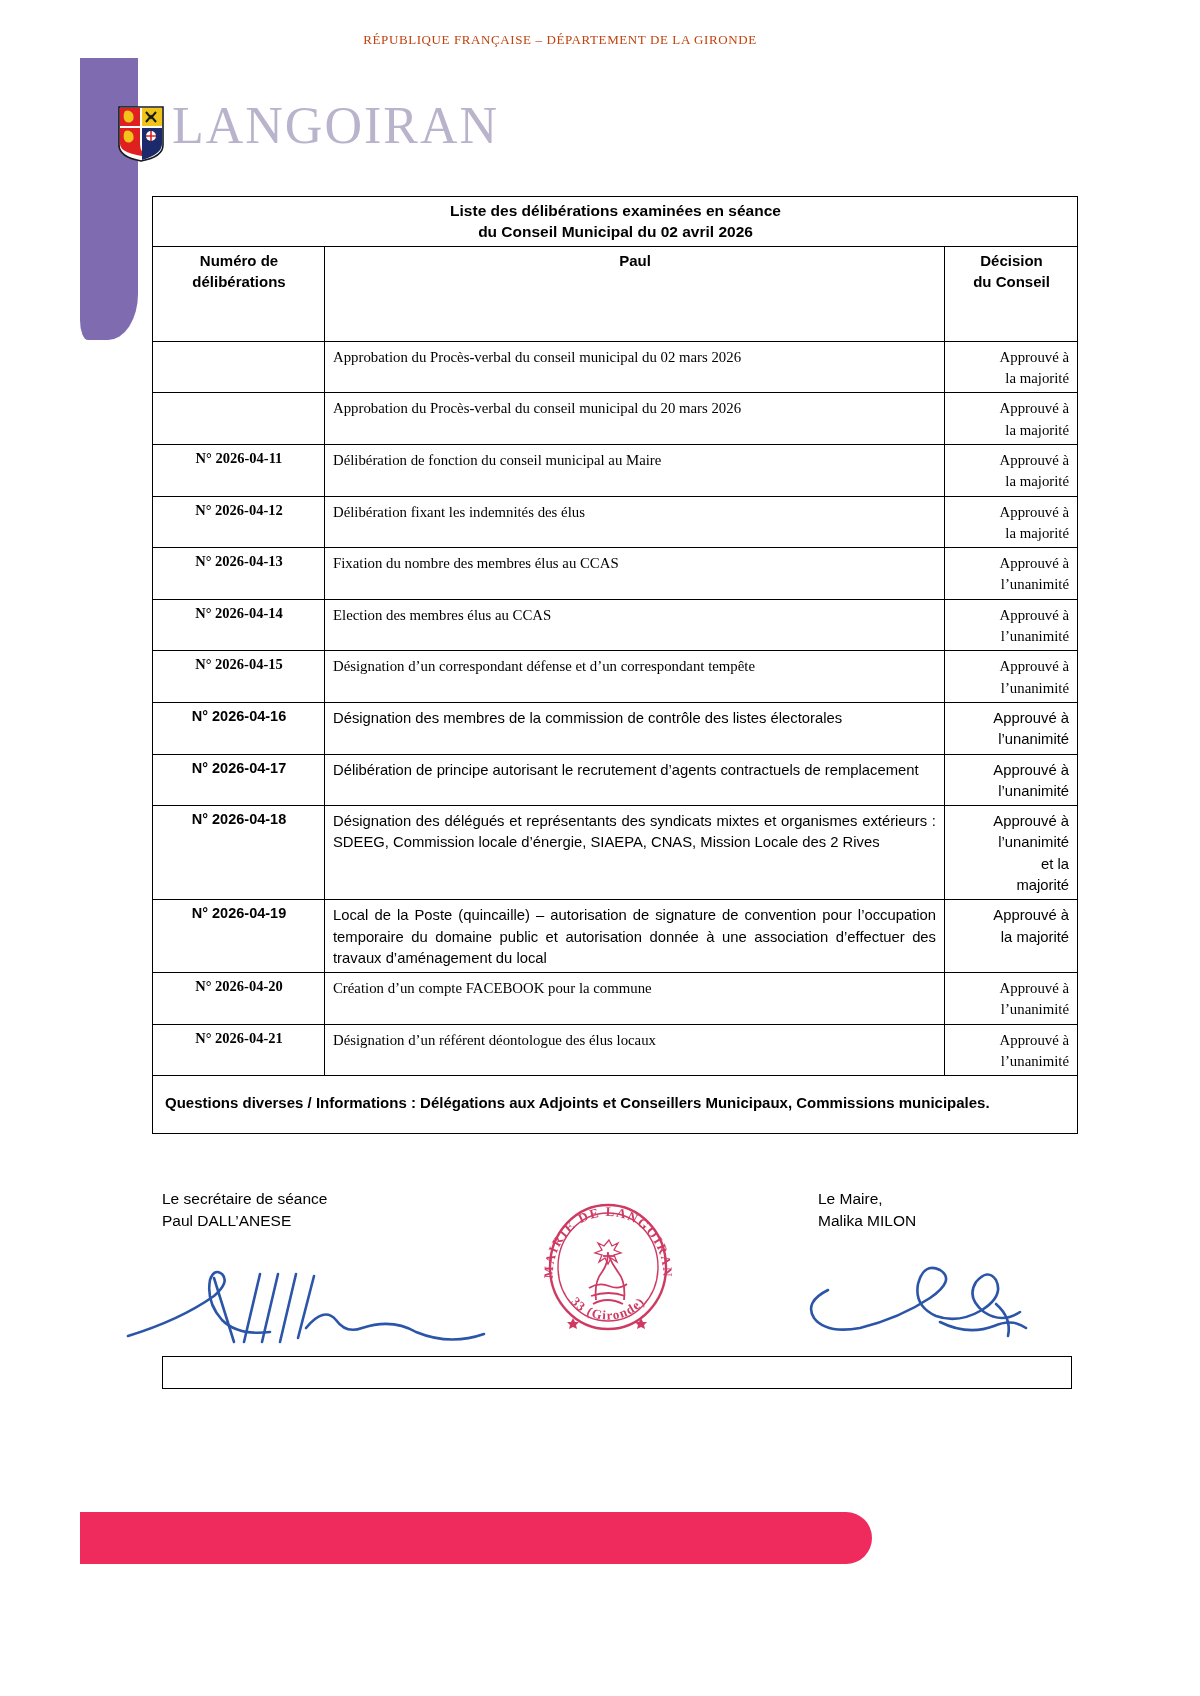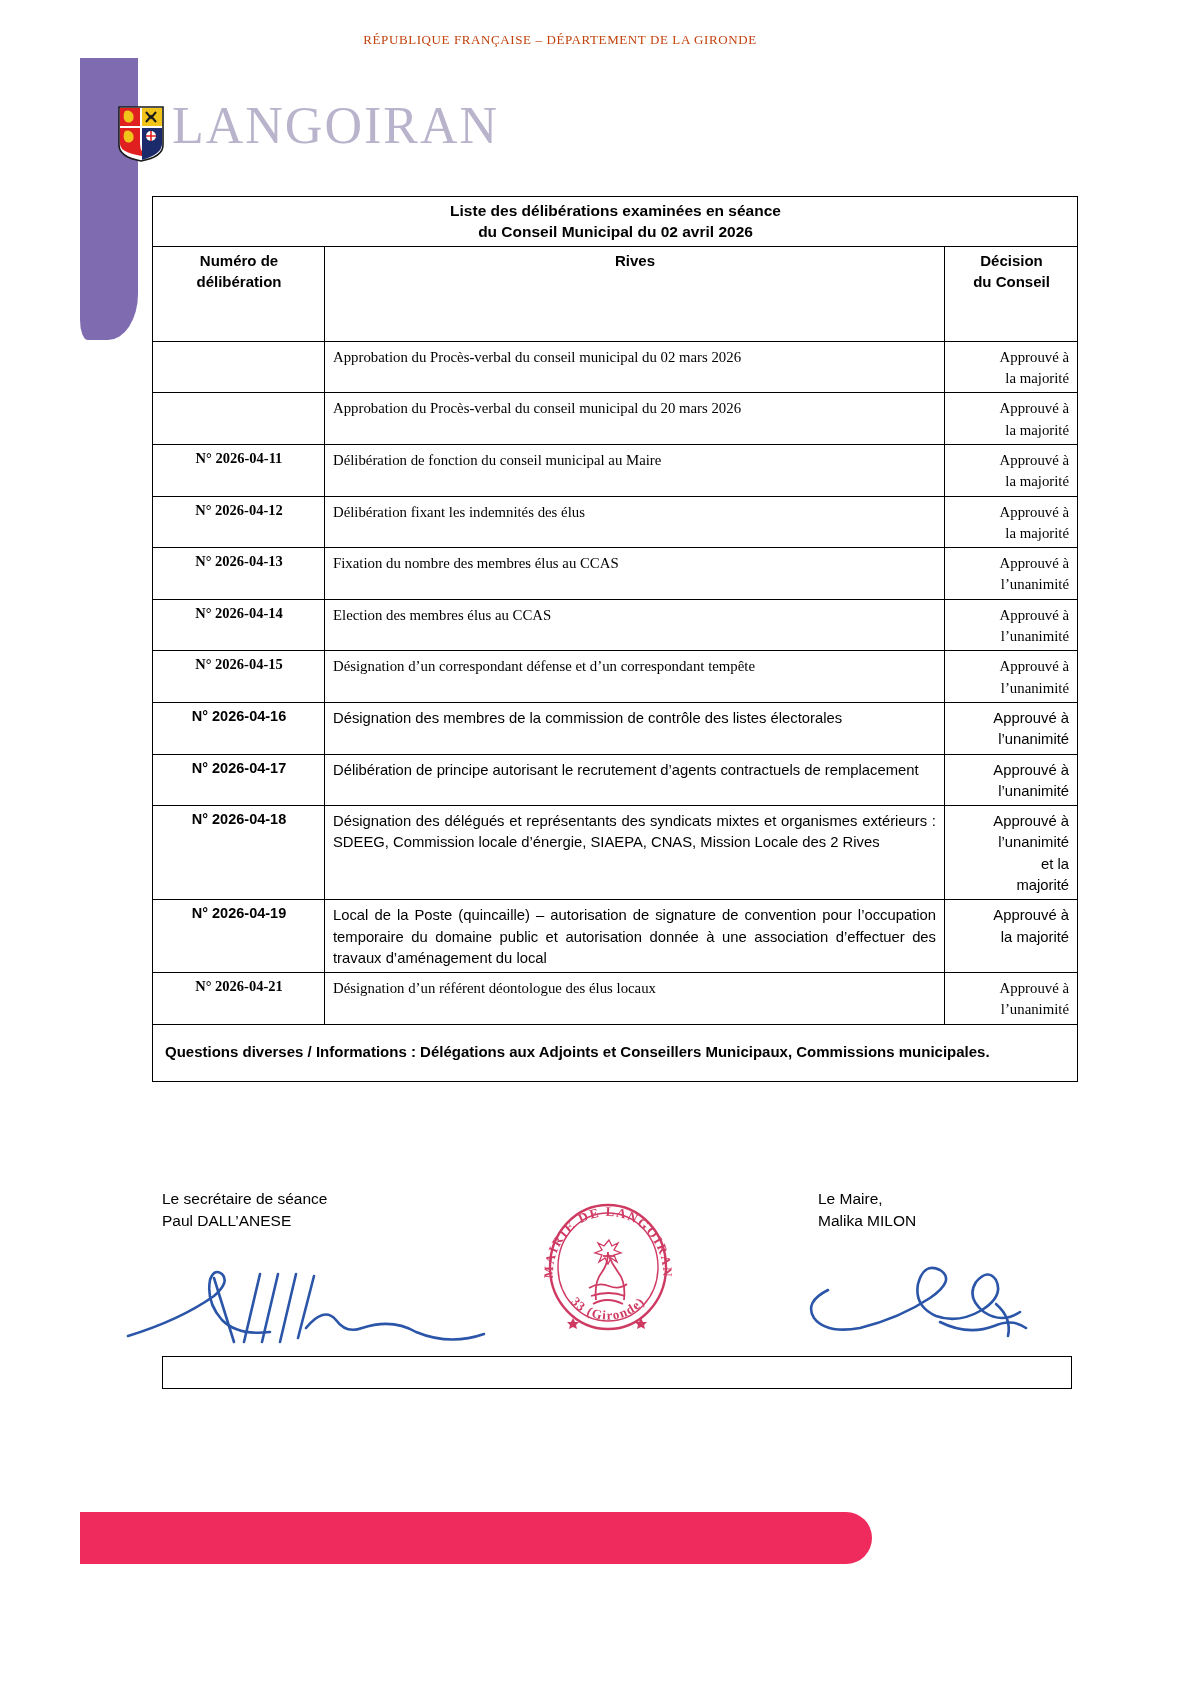--- a/index.html
+++ b/index.html
@@ -248,22 +248,22 @@
   </colgroup>
   <tbody>
     <tr>
       <td class="title-cell" colspan="3">
         <div>Liste des délibérations examinées en séance</div>
         <div>du Conseil Municipal du 02 avril 2026</div>
       </td>
     </tr>
     <tr>
       <td class="colhead" style="white-space:pre-line">Numéro de
-délibération</td>
-      <td class="colhead">Rives</td>
+délibérations</td>
+      <td class="colhead">Paul</td>
       <td class="colhead" style="white-space:pre-line">Décision
 du Conseil</td>
     </tr>
   </tbody>
   <tbody id="rows-body">
       <tr class="r-2line">
         <td class="num-cell"></td>
         <td class="obj-cell nojust">Approbation du Procès-verbal du conseil municipal du 02 mars 2026</td>
         <td class="dec-cell">Approuvé à
 la majorité</td>
@@ -322,20 +322,26 @@
         <td class="dec-cell">Approuvé à
 l’unanimité
 et la
 majorité</td>
       </tr>
       <tr>
         <td class="num-cell">N° 2026-04-19</td>
         <td class="obj-cell">Local de la Poste (quincaille) – autorisation de signature de convention pour l’occupation temporaire du domaine public et autorisation donnée à une association d’effectuer des travaux d’aménagement du local</td>
         <td class="dec-cell">Approuvé à
 la majorité</td>
+      </tr>
+      <tr class="r-2line">
+        <td class="num-cell">N° 2026-04-20</td>
+        <td class="obj-cell nojust">Création d’un compte FACEBOOK pour la commune</td>
+        <td class="dec-cell">Approuvé à
+l’unanimité</td>
       </tr>
       <tr class="r-2line">
         <td class="num-cell">N° 2026-04-21</td>
         <td class="obj-cell nojust">Désignation d’un référent déontologue des élus locaux</td>
         <td class="dec-cell">Approuvé à
 l’unanimité</td>
       </tr>
     </tbody>
   <tbody>
     <tr class="questions-row">

